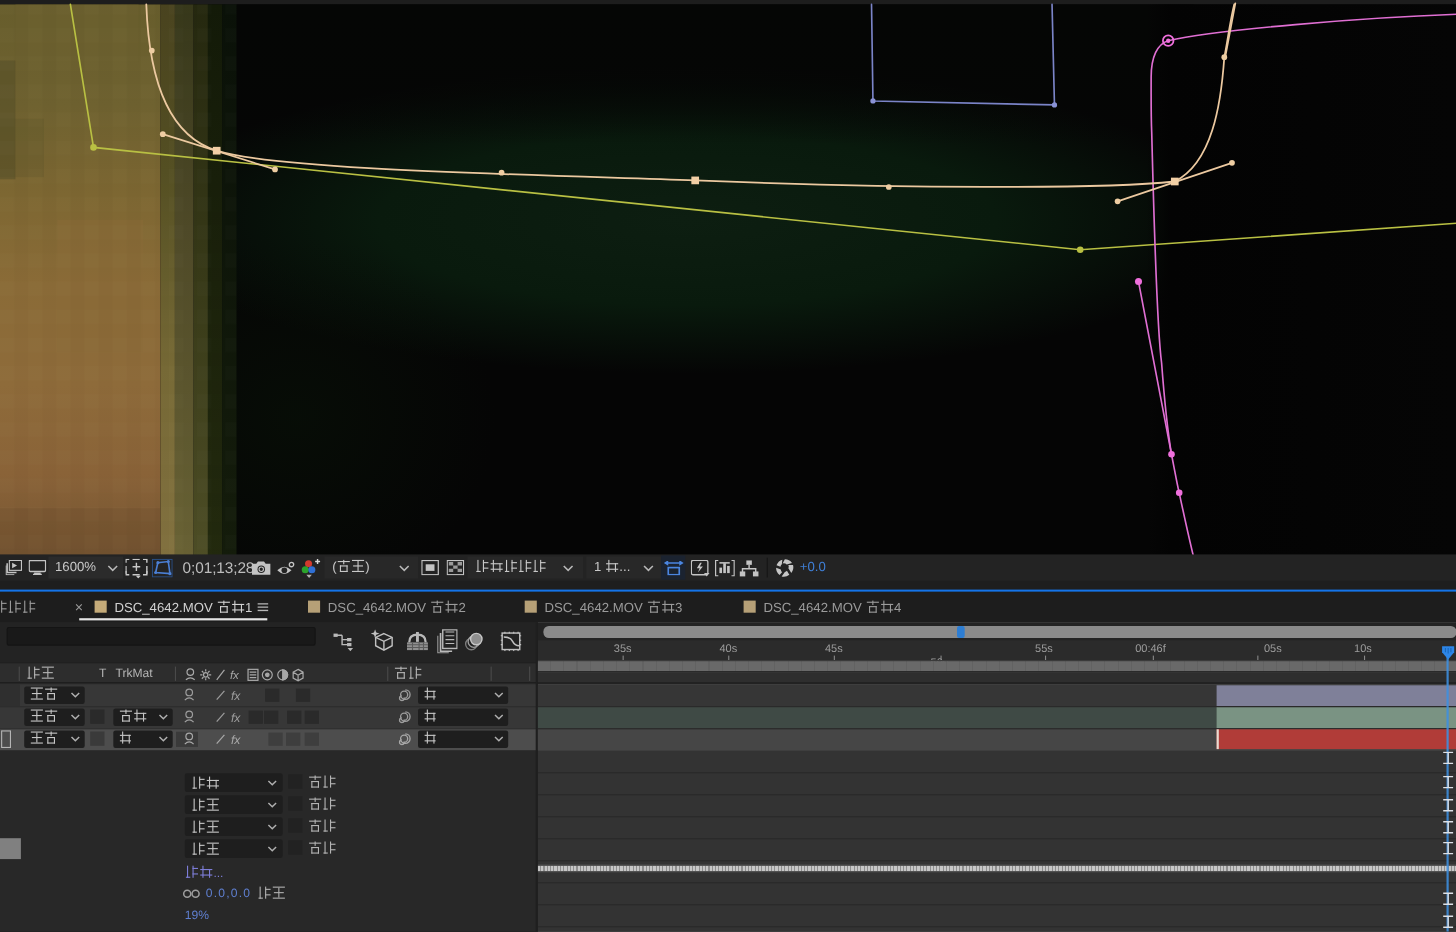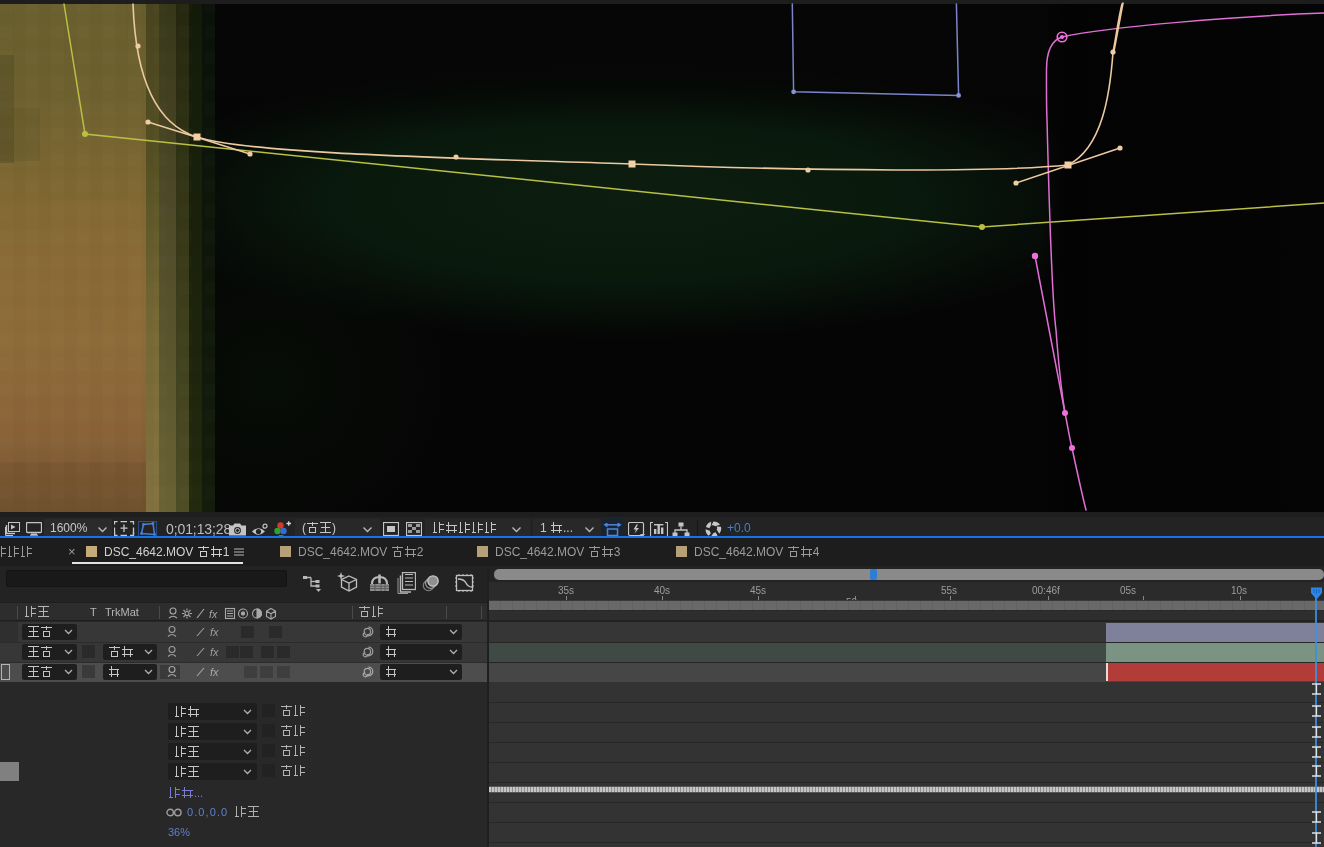--- a/index.html
+++ b/index.html
@@ -4,21 +4,21 @@
 html,body{width:1324px;height:847px;overflow:hidden;background:#1e1e1e;font-family:"Liberation Sans",sans-serif}
 #app{position:relative;width:1324px;height:847px}
 .abs{position:absolute}
 
 .hz{display:inline-block;width:11px;height:11px;margin:0 1px;background-repeat:no-repeat;vertical-align:-1px}
 .ha{background-image:linear-gradient(currentColor,currentColor),linear-gradient(currentColor,currentColor),linear-gradient(currentColor,currentColor),linear-gradient(currentColor,currentColor);background-size:11px 1px,9px 1px,11px 1px,1px 9px;background-position:0 0,1px 5px,0 10px,5px 1px}
 .hb{background-image:linear-gradient(currentColor,currentColor),linear-gradient(currentColor,currentColor),linear-gradient(currentColor,currentColor),linear-gradient(currentColor,currentColor),linear-gradient(currentColor,currentColor);background-size:1px 11px,1px 11px,5px 1px,5px 1px,4px 1px;background-position:1px 0,6px 0,6px 2px,6px 7px,0 10px}
 .hc{background-image:linear-gradient(currentColor,currentColor),linear-gradient(currentColor,currentColor),linear-gradient(currentColor,currentColor),linear-gradient(currentColor,currentColor),linear-gradient(currentColor,currentColor),linear-gradient(currentColor,currentColor);background-size:11px 1px,1px 4px,7px 1px,1px 6px,1px 6px,7px 1px;background-position:0 1px,5px 0,2px 5px,2px 5px,8px 5px,2px 10px}
 .hd{background-image:linear-gradient(currentColor,currentColor),linear-gradient(currentColor,currentColor),linear-gradient(currentColor,currentColor),linear-gradient(currentColor,currentColor);background-size:1px 11px,11px 1px,11px 1px,1px 8px;background-position:2px 0,0 3px,0 8px,8px 3px}
 
-#toolbar{position:absolute;left:0;top:517px;width:1324px;height:24px;background:#232323;color:#c3c3c3;font-size:12px}
+#toolbar{position:absolute;left:0;top:504px;width:1324px;height:24px;background:#232323;color:#c3c3c3;font-size:12px}
 #toolbar .t{position:absolute;top:4px;white-space:nowrap}
 #blueline{position:absolute;left:0;top:536px;width:1324px;height:2px;background:#1574e8}
 
 #tabs{position:absolute;left:0;top:538px;width:1324px;height:28px;background:#1d1d1d;color:#9b9b9b;font-size:12px}
 #tabs .t{position:absolute;top:7px;white-space:nowrap}
 .csq{display:inline-block;width:11px;height:11px;background:#c5ab79;vertical-align:-1px}
 
 #tl{position:absolute;left:0;top:566px;width:1324px;height:281px;background:#272727}
 #lp{position:absolute;left:0;top:0;width:489px;height:281px;background:#282828}
 #track{position:absolute;left:489px;top:0;width:961px;height:281px;background:#737373}
@@ -461,35 +461,35 @@
   <div class="abs" style="left:0;top:196px;width:19px;height:19px;background:#808080"></div>
   <span class="txt" style="left:168px;top:221px;color:#7d7dd8;font-size:11px"><span class="hz hb"></span><span class="hz hd"></span>...</span>
   <svg class="abs" style="left:166px;top:242px" width="16" height="9" viewBox="0 0 16 9">
           <g fill="none" stroke="#9d9d9d" stroke-width="1.4">
             <circle cx="4.2" cy="4.5" r="3.2"></circle>
             <circle cx="11.8" cy="4.5" r="3.2"></circle>
           </g>
         </svg>
   <span class="txt" style="left:187px;top:240px;color:#5f7fd0;font-size:11px;letter-spacing:1.1px">0.0,0.0</span>
   <span class="txt" style="left:234px;top:240px;color:#b0b0b0;font-size:11px"><span class="hz hb"></span><span class="hz ha"></span></span>
-  <span class="txt" style="left:168px;top:260px;color:#5f7fd0;font-size:11px">36%</span>
+  <span class="txt" style="left:168px;top:260px;color:#5f7fd0;font-size:11px">19%</span>
  </div>
  <div id="track">
         <div class="abs" style="left:-2px;top:0;width:2px;height:281px;background:#1f1f1f"></div>
   <div class="abs" style="left:0;top:0;width:835px;height:36px;background:#232323"></div>
   <div class="abs" style="left:5px;top:3px;width:830px;height:11px;background:#8a8a8a;border-radius:5px"></div>
   <div class="abs" style="left:381px;top:3px;width:7px;height:11px;background:#2d7dd2;border-radius:2px"></div>
   <div class="abs" style="left:0;top:16px;width:835px;height:18px;background:#2b2b2b;color:#9d9d9d;font-size:10px">
    <span class="txt" style="left:69px;top:3px">35s</span>
           <span class="txt" style="left:165px;top:3px">40s</span>
           <span class="txt" style="left:261px;top:3px">45s</span>
           <span class="txt" style="left:357px;top:15px">50s</span>
           <span class="txt" style="left:452px;top:3px">55s</span>
           <span class="txt" style="left:543px;top:3px">00:46f</span>
-          <span class="txt" style="left:631px;top:3px">05s</span>
+          <span class="txt" style="left:660px;top:3px">05s</span>
           <span class="txt" style="left:742px;top:3px">10s</span>
    <span class="abs" style="left:77px;top:14px;width:1px;height:4px;background:#888"></span>
           <span class="abs" style="left:173px;top:14px;width:1px;height:4px;background:#888"></span>
           <span class="abs" style="left:269px;top:14px;width:1px;height:4px;background:#888"></span>
           <span class="abs" style="left:366px;top:14px;width:1px;height:4px;background:#888"></span>
           <span class="abs" style="left:461px;top:14px;width:1px;height:4px;background:#888"></span>
           <span class="abs" style="left:559px;top:14px;width:1px;height:4px;background:#888"></span>
           <span class="abs" style="left:654px;top:14px;width:1px;height:4px;background:#888"></span>
           <span class="abs" style="left:751px;top:14px;width:1px;height:4px;background:#888"></span>
   </div>

